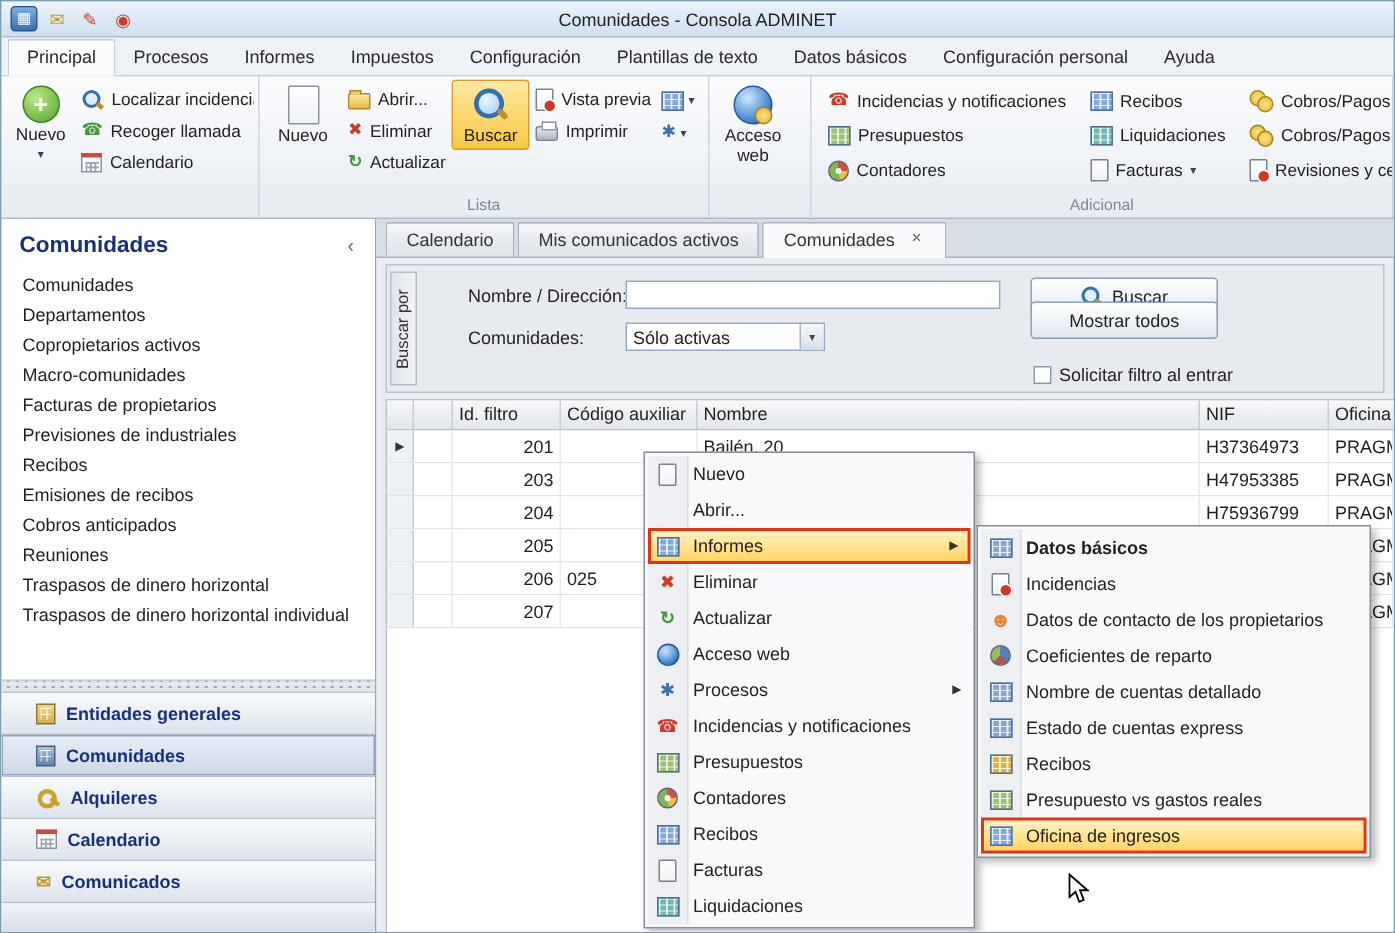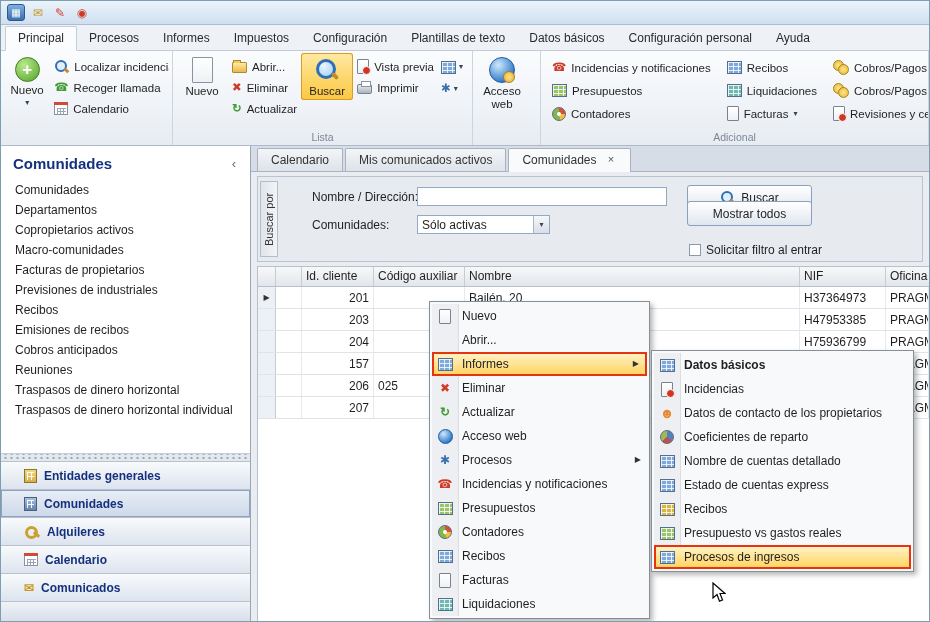--- a/index.html
+++ b/index.html
@@ -138,20 +138,21 @@
       </span>
     <span class="tbi">
         <i class="g c-gold">✉</i>
       </span>
     <span class="tbi">
         <i class="g c-red">✎</i>
       </span>
     <span class="tbi">
         <i class="g c-red">◉</i>
       </span>
+    <div class="tb-title">Comunidades - Consola ADMINET</div>
   </div>
 
   <div class="rtabs">
     <div class="rtab active">Principal</div>
     <div class="rtab">Procesos</div>
     <div class="rtab">Informes</div>
     <div class="rtab">Impuestos</div>
     <div class="rtab">Configuración</div>
     <div class="rtab">Plantillas de texto</div>
     <div class="rtab">Datos básicos</div>
@@ -372,21 +373,21 @@
         <div class="cbrow">
           <span class="cbx"></span>
           <span>Solicitar filtro al entrar</span>
         </div>
       </div>
 
       <div class="grid">
         <div class="ghead">
           <div class="gc c-ind"></div>
           <div class="gc c-ico"><span class="ic-funnel"></span></div>
-          <div class="gc c-id">Id. cliente</div>
+          <div class="gc c-id">Id. filtro</div>
           <div class="gc c-aux">Código auxiliar</div>
           <div class="gc c-name">Nombre</div>
           <div class="gc c-nif">NIF</div>
           <div class="gc c-off">Oficina</div>
         </div>
 
         <div class="grow">
           <div class="gc c-ind">
               <i class="g">▶</i>
             </div>
@@ -411,21 +412,21 @@
           <div class="gc c-ico"></div>
           <div class="gc c-id num">204</div>
           <div class="gc c-aux"></div>
           <div class="gc c-name"></div>
           <div class="gc c-nif">H75936799</div>
           <div class="gc c-off">PRAGM</div>
         </div>
         <div class="grow">
           <div class="gc c-ind"></div>
           <div class="gc c-ico"></div>
-          <div class="gc c-id num">157</div>
+          <div class="gc c-id num">205</div>
           <div class="gc c-aux"></div>
           <div class="gc c-name"></div>
           <div class="gc c-nif"></div>
           <div class="gc c-off">PRAGM</div>
         </div>
         <div class="grow">
           <div class="gc c-ind"></div>
           <div class="gc c-ico"></div>
           <div class="gc c-id num">206</div>
           <div class="gc c-aux">025</div>
@@ -574,21 +575,21 @@
     <div class="mi">
         <span class="mi-ic">
           <span class="ic-table t-green"></span>
         </span>
         <span class="mi-label">Presupuesto vs gastos reales</span>
       </div>
     <div class="mi hl">
         <span class="mi-ic">
           <span class="ic-table"></span>
         </span>
-        <span class="mi-label">Procesos de ingresos</span>
+        <span class="mi-label">Oficina de ingresos</span>
       </div>
   </div>
 
   <svg class="cursor" width="14" height="21" viewBox="0 0 14 21">
     <polygon points="1,1 1,16 5,12.5 7.5,19.2 10.5,17.9 8,11.5 13,11.5" fill="#ffffff" stroke="#000000" stroke-width="1.2"></polygon>
   </svg>
 
 </div>
 
 </body></html>

